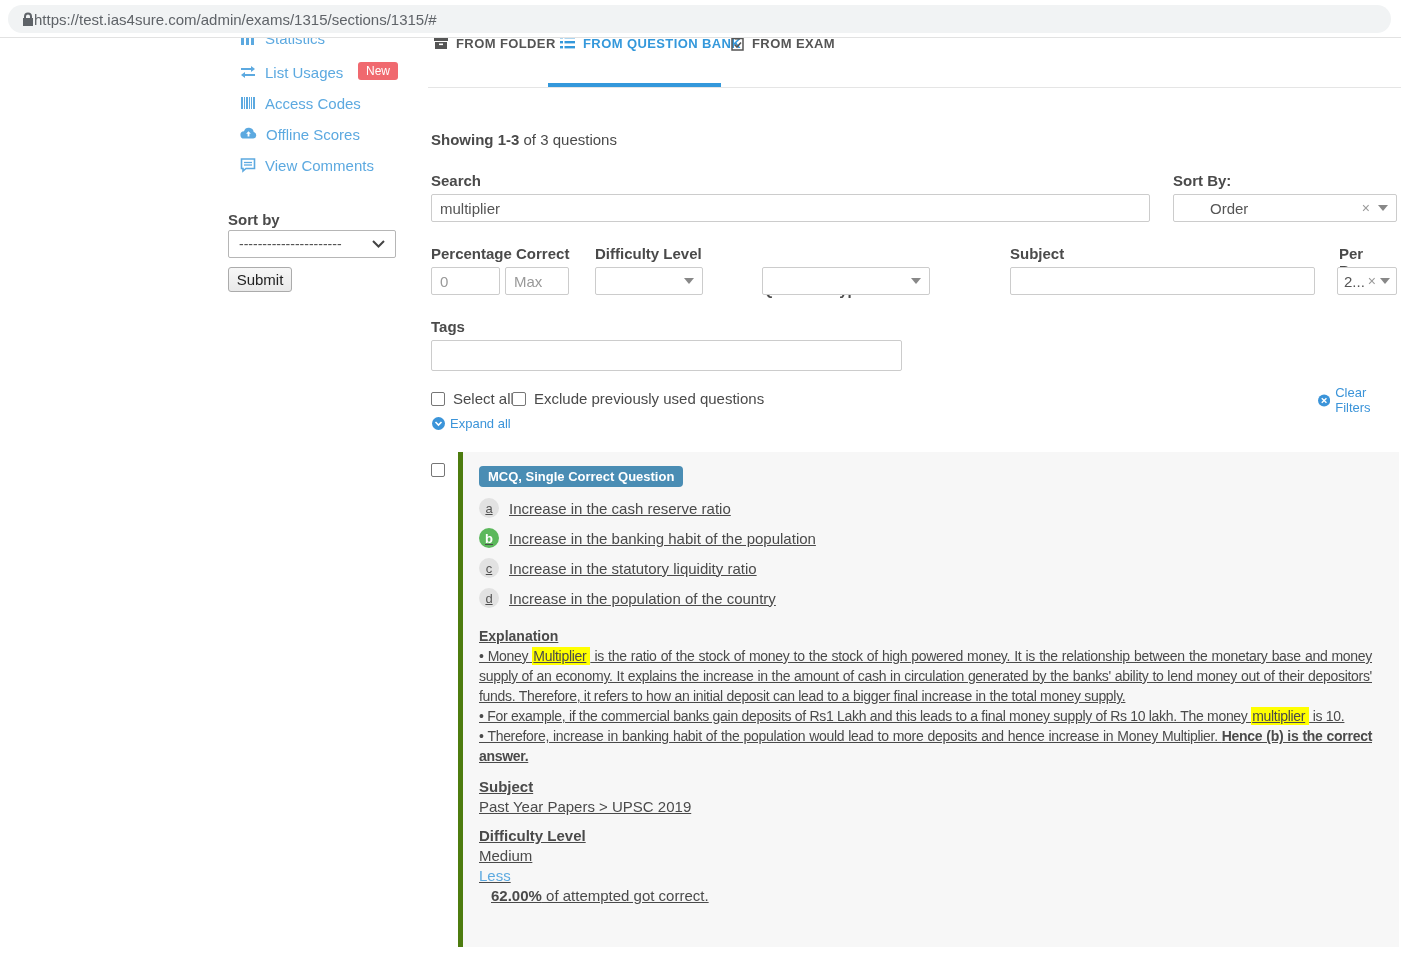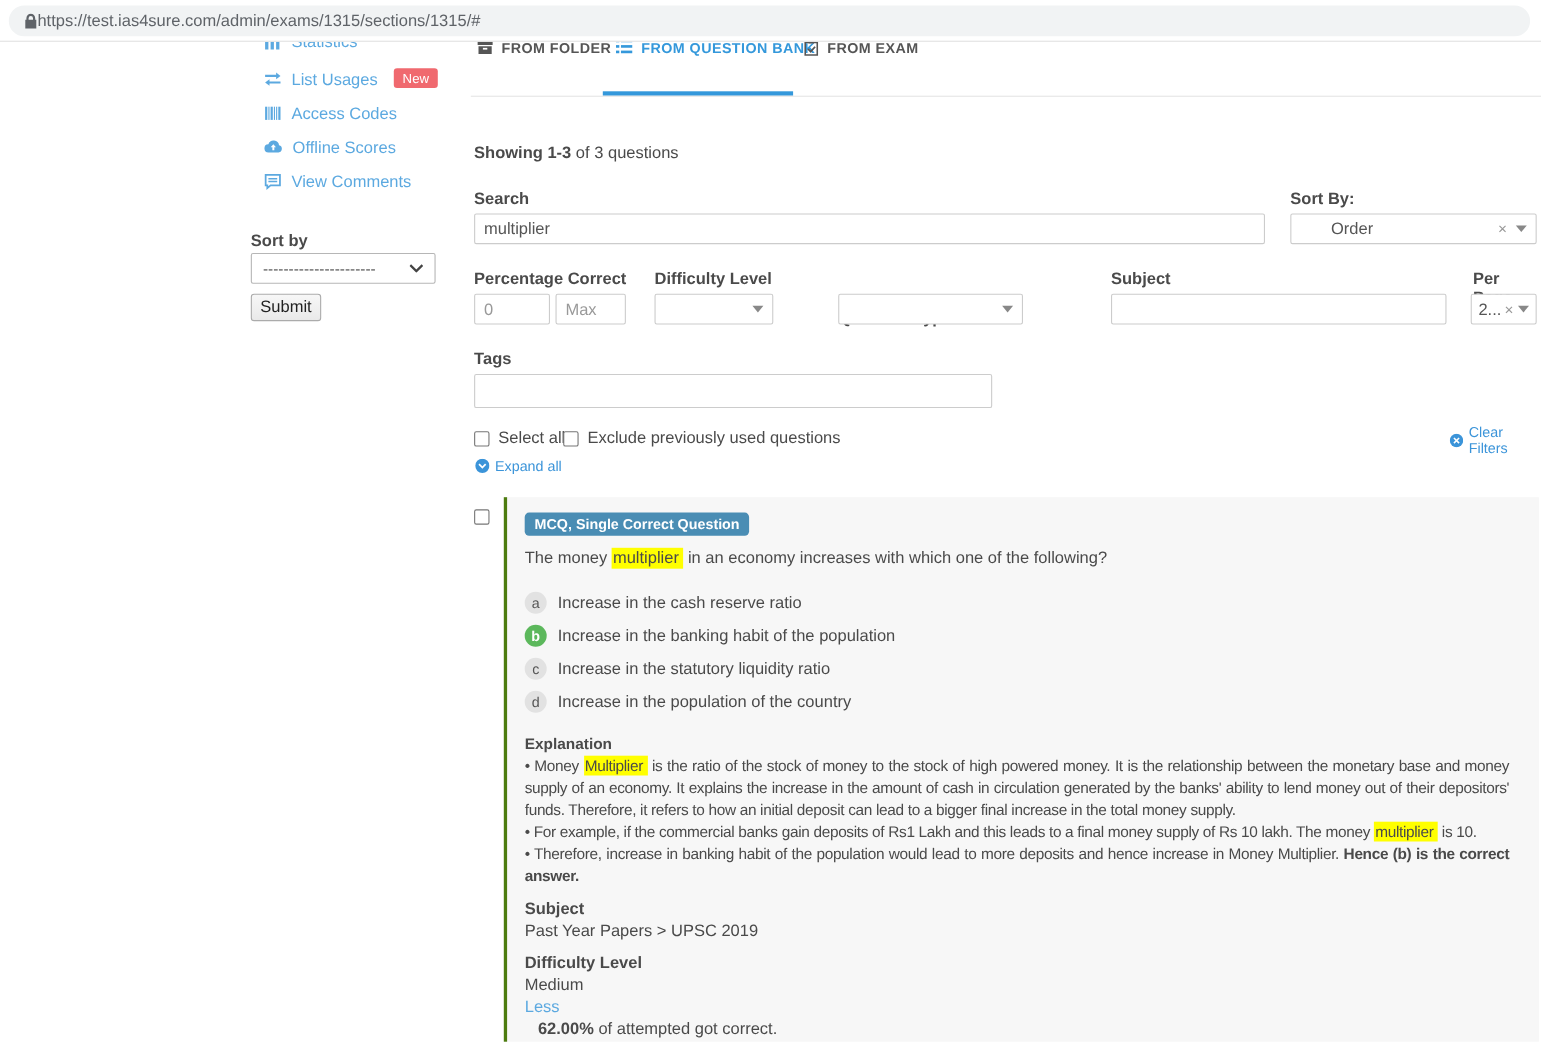--- a/index.html
+++ b/index.html
@@ -49,21 +49,21 @@
   .caret { width:0; height:0; border-left:5px solid transparent; border-right:5px solid transparent;
            border-top:6px solid #888; }
   .chk { appearance:none; -webkit-appearance:none; width:14px; height:14px; border:1px solid #767676;
          border-radius:2px; background:#fff; cursor:pointer; }
   .chk-row { position:absolute; display:flex; align-items:center; gap:8px; font-size:15px; }
   .blue-link { position:absolute; display:flex; align-items:center; gap:5px; color:#3b94d9;
                font-size:13px; cursor:pointer; }
   
   .q-check { position:absolute; left:431px; top:463px; }
   .card { position:absolute; left:458px; top:452px; width:941px; height:495px;
-          background:#f7f7f7; border-left:3px solid #4d7c0f; padding:14px 27px 0 16px; overflow:hidden; }
+          background:#f7f7f7; border-left:5px solid #4d7c0f; padding:14px 27px 0 16px; overflow:hidden;text-decoration:underline; }
   .badge { display:inline-block; background:#4a8db4; color:#fff; font-size:13px; font-weight:700;
            padding:3px 9px; border-radius:4px; margin-bottom:11px; }
   .q-text { font-size:15px; line-height:20px; margin-bottom:20px; }
   .hl { background:#ffff00; padding:1px 4px 1px 1px; }
   .opt { display:flex; align-items:center; gap:10px; height:20px; margin-bottom:10px; font-size:15px; }
   .opt-circle { width:20px; height:20px; border-radius:50%; background:#e2e2e2; color:#555;
                 font-size:13px; display:flex; align-items:center; justify-content:center; flex:0 0 auto; }
   .opt-circle.correct { background:#5cb85c; color:#fff; font-weight:700; }
   .exp-head { font-size:14px; font-weight:700; line-height:20px; margin-top:18px; }
   .exp-body { font-size:14px; letter-spacing:-0.3px; line-height:20px; text-align:justify; }
@@ -249,21 +249,20 @@
         <path d="M3.5 5l3 3 3-3" fill="none" stroke="#fff" stroke-width="1.6"></path>
       </svg>
     <span>Expand all</span>
   </div>
 
   <input type="checkbox" class="chk q-check" style="">
 
   <div class="card">
     <span class="badge">MCQ, Single Correct Question</span>
 
-    <div class="q-text"><span>The money </span><span class="hl">multiplier</span><span> in an economy increases with which one of the following?</span></div>
 
     <div class="opt">
       <span class="opt-circle">a</span>
       <span>Increase in the cash reserve ratio</span>
     </div>
     <div class="opt">
       <span class="opt-circle correct">b</span>
       <span>Increase in the banking habit of the population</span>
     </div>
     <div class="opt">

